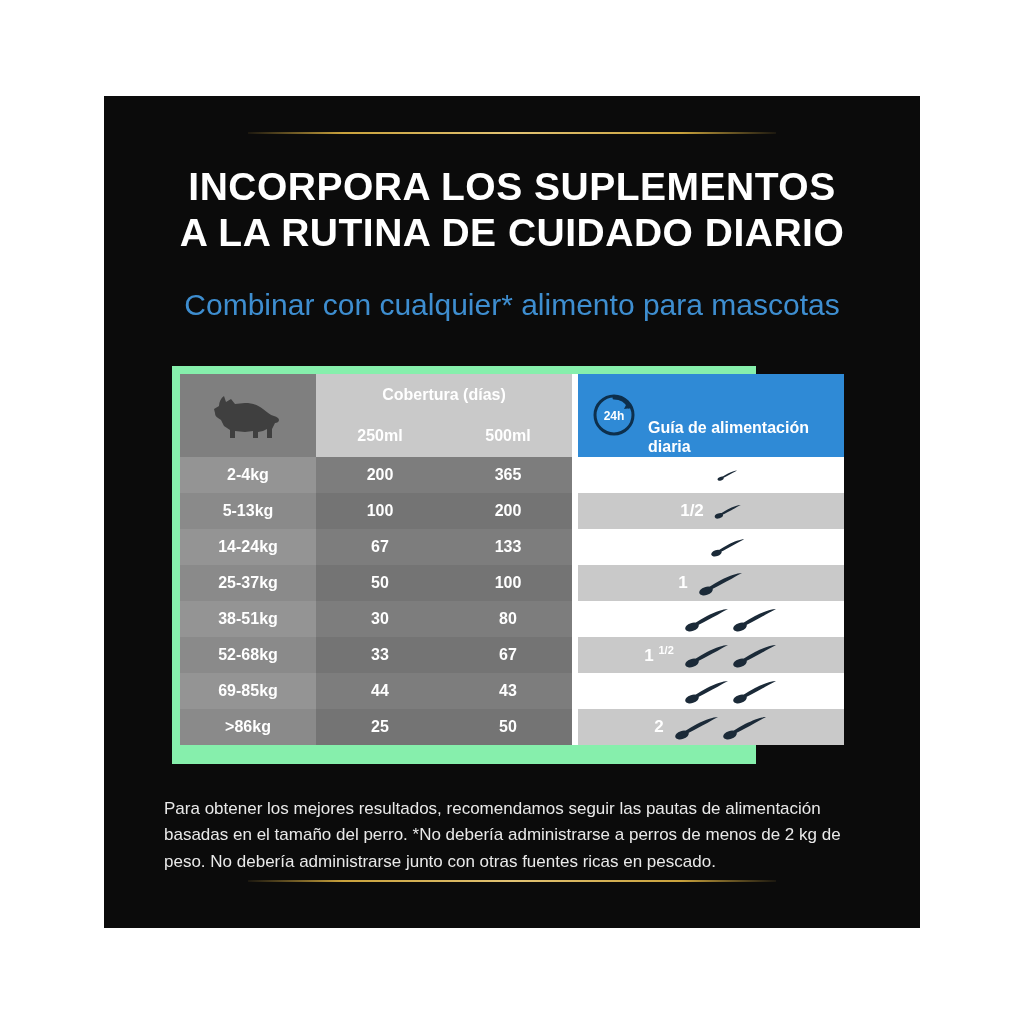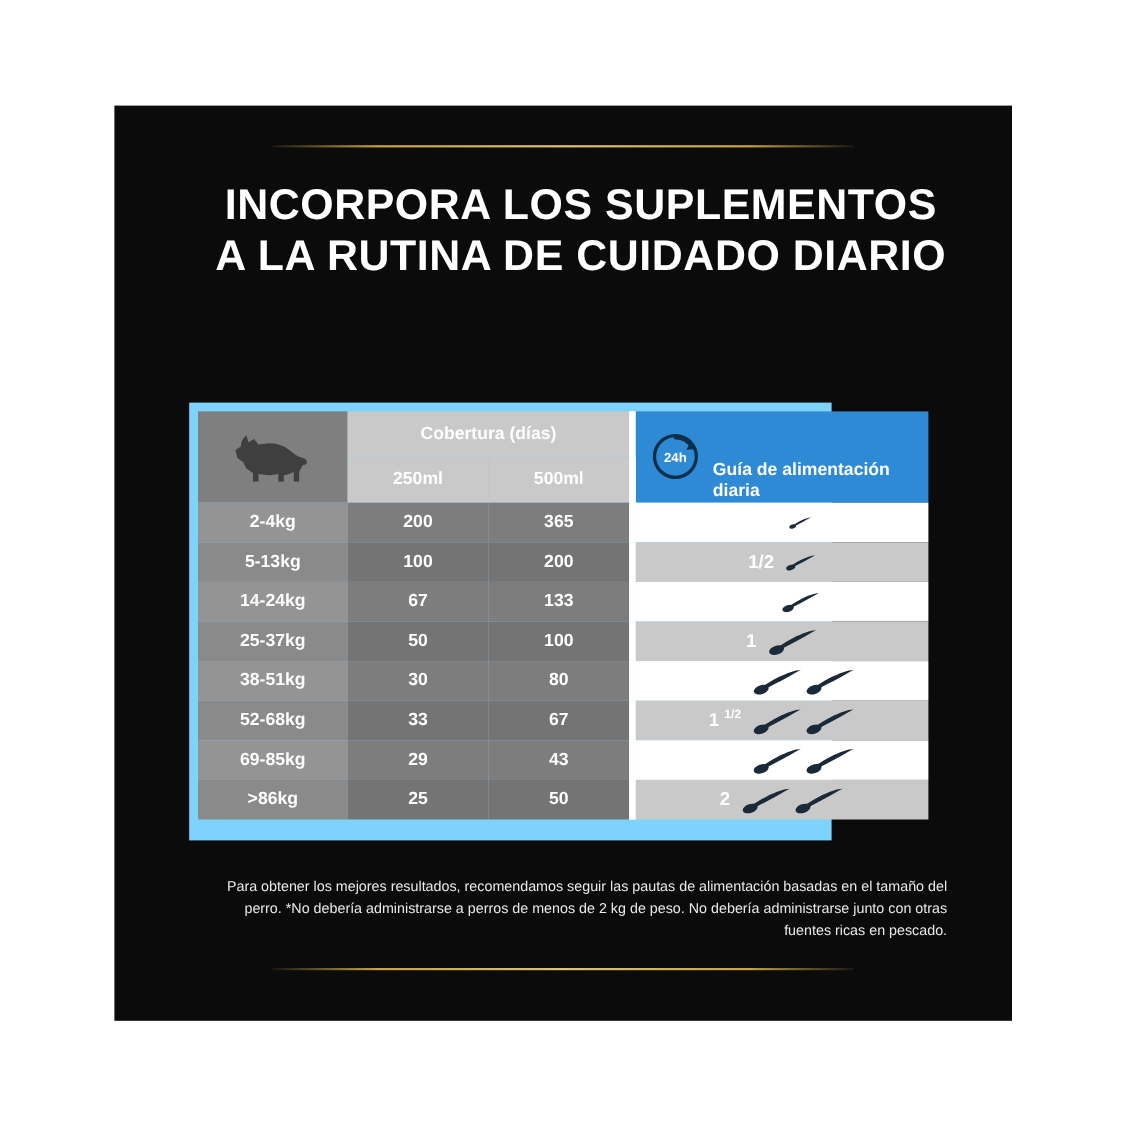--- a/index.html
+++ b/index.html
@@ -32,21 +32,21 @@
   .gold-rule {
     position: absolute;
     height: 2px;
     background: linear-gradient(to right, rgba(120,95,40,0.15), #c9a23c 18%, #e2c374 50%, #c9a23c 82%, rgba(120,95,40,0.15));
   }
   .gold-top { left: 144px; top: 36px; width: 528px; }
   .gold-bottom { left: 144px; top: 784px; width: 528px; }
 
   .title {
     position: absolute;
-    left: 16px;
+    left: 0;
     top: 68px;
     width: 816px;
     text-align: center;
     color: #ffffff;
     font-size: 39px;
     font-weight: bold;
     letter-spacing: 0.5px;
     line-height: 1.18;
   }
   .subtitle {
@@ -61,21 +61,21 @@
     letter-spacing: 0px;
   }
 
   
   .table-wrap {
     position: absolute;
     left: 68px;
     top: 270px;
     width: 584px;
     height: 398px;
-    background: #7dd3fc;
+    background: #86efac;
     padding: 8px;
     box-sizing: border-box;
   }
   table.chart {
     border-collapse: separate;
     border-spacing: 0;
     width: 664px;
     table-layout: fixed;
   }
   table.chart td, table.chart th {
@@ -153,45 +153,46 @@
     gap: 10px;
     height: 36px;
   }
   .frac-main { font-size: 17px; font-weight: bold; }
   .frac-sup { font-size: 17px; font-weight: bold; }
   .frac-sup sup { font-size: 11px; }
   .spoons { display: inline-flex; align-items: center; gap: 2px; }
 
   .footnote {
     position: absolute;
-    left: 77px;
+    left: 60px;
     top: 700px;
     width: 680px;
-    text-align: right;
+    text-align: left;
     color: #e9e9e9;
-    font-size: 13px;
+    font-size: 17px;
     line-height: 1.55;
   }
 
   .dog-icon svg { display: block; margin: 0 auto; }
   .clock-icon svg { display: block; }
 </style>
 </head>
 <body>
 
 <div class="page">
   <div class="panel">
 
     <div class="gold-rule gold-top"></div>
 
     <div class="title">
       <div>INCORPORA LOS SUPLEMENTOS</div>
       <div>A LA RUTINA DE CUIDADO DIARIO</div>
     </div>
 
+    <div class="subtitle">Combinar con cualquier* alimento para mascotas</div>
 
     <div class="table-wrap">
       <table class="chart">
         <colgroup>
           <col class="col-sizes">
             <col class="col-250">
             <col class="col-500">
             <col class="gap">
             <col class="col-guide">
         </colgroup>
@@ -330,21 +331,21 @@
                     <svg width="46" height="26" viewBox="0 0 46 26" aria-hidden="true">
                       <path d="M44 3 C38 6 30 11 22 15 C15 19 8 22 3 23 C8 19 15 14 23 10 C31 6 39 3 44 3 Z" fill="#1b2a38"></path>
                       <ellipse cx="8" cy="21" rx="7" ry="4" transform="rotate(-18 8 21)" fill="#1b2a38"></ellipse>
                     </svg>
                   </span>
                 </div>
               </td>
             </tr>
             <tr>
               <td class="size-cell">69-85kg</td>
-              <td class="num-cell">29</td>
+              <td class="num-cell">44</td>
               <td class="num-cell">43</td>
               <td class="gap"></td>
               <td class="guide-cell">
                 <div class="guide-inner">
                   <span class="frac-sup">1 <sup>3/4</sup></span>
                   <span class="spoons">
                     <svg width="46" height="26" viewBox="0 0 46 26" aria-hidden="true">
                       <path d="M44 3 C38 6 30 11 22 15 C15 19 8 22 3 23 C8 19 15 14 23 10 C31 6 39 3 44 3 Z" fill="#1b2a38"></path>
                       <ellipse cx="8" cy="21" rx="7" ry="4" transform="rotate(-18 8 21)" fill="#1b2a38"></ellipse>
                     </svg>

